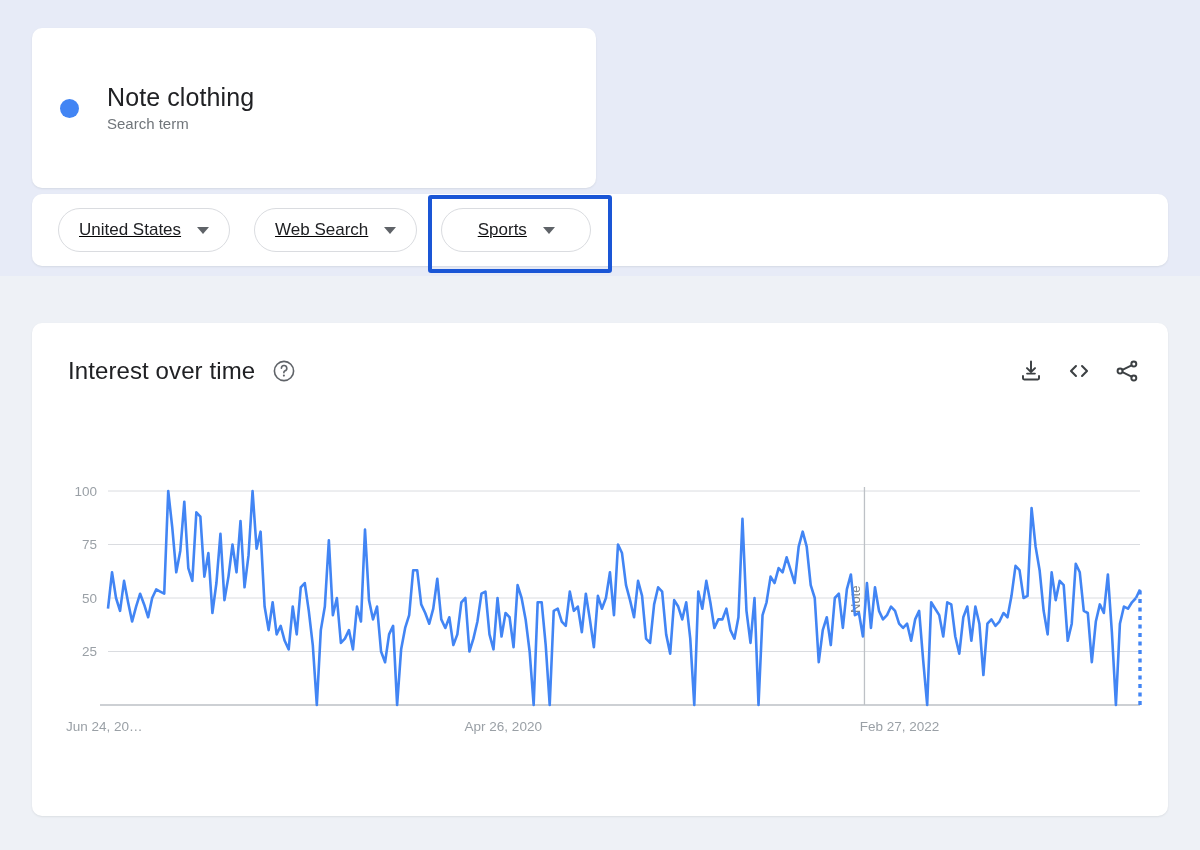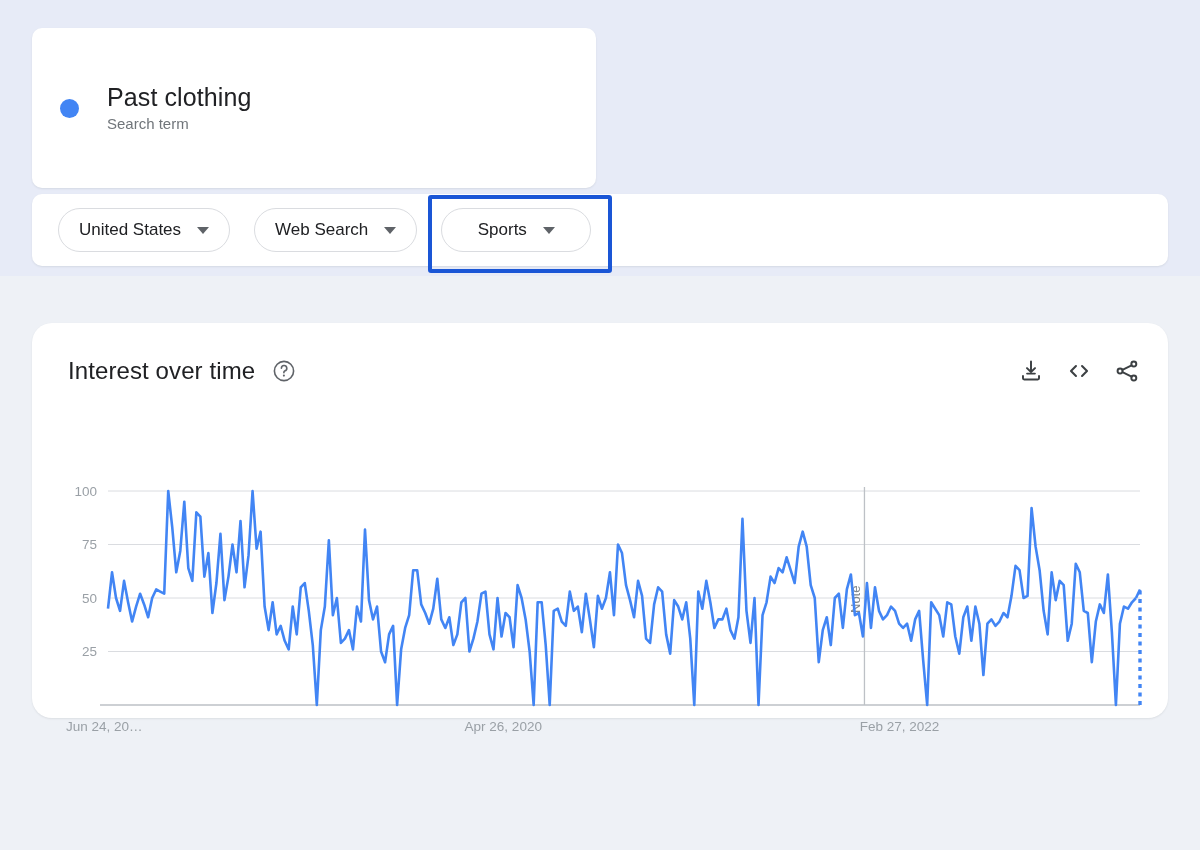--- a/index.html
+++ b/index.html
@@ -44,20 +44,21 @@
   .plus-icon { width: 24px; height: 24px; flex: none; }
   .compare-label { font-size: 23px; color: #3c4043; letter-spacing: .1px; }
 
   
   .filter-bar {
     position: absolute; left: 32px; top: 194px;
     width: 1136px; height: 72px;
     background: #ffffff; border-radius: 10px;
     display: flex; align-items: center; padding-left: 26px; gap: 24px;
     box-shadow: 0 1px 2px rgba(60,64,67,.10);
+    text-decoration: underline;
   }
   .chip-wrap { position: relative; display: inline-flex; }
   .chip {
     height: 44px; min-width: 150px; padding: 0 20px;
     border: 1px solid #dadce0; border-radius: 22px; background: #fff;
     display: flex; align-items: center; justify-content: center; gap: 16px;
     font-size: 17px; color: #202124; cursor: pointer; white-space: nowrap;
   }
   .chip .caret {
     width: 0; height: 0; border-left: 6px solid transparent;
@@ -65,22 +66,22 @@
   }
   .chip-wrap.focused::after {
     content: ""; position: absolute; left: -13px; top: -13px;
     width: calc(100% + 26px); height: calc(100% + 26px);
     border: 4px solid #1a56d6; border-radius: 3px; pointer-events: none;
   }
 
   
   .chart-card {
     position: absolute; left: 32px; top: 323px;
-    width: 1136px; height: 395px;
-    background: #ffffff; border-radius: 20px;
+    width: 1136px; height: 493px;
+    background: #ffffff; border-radius: 10px;
     box-shadow: 0 1px 2px rgba(60,64,67,.10);
   }
   .chart-head {
     position: absolute; left: 36px; top: 34px; right: 28px;
     display: flex; align-items: center; justify-content: space-between;
   }
   .chart-title-group { display: flex; align-items: center; gap: 17px; }
   .chart-title { font-size: 24px; color: #202124; letter-spacing: .1px; }
   .help-icon { width: 24px; height: 24px; cursor: pointer; }
   .head-actions { display: flex; align-items: center; gap: 22px; }
@@ -104,21 +105,21 @@
 </head>
 <body>
 
 <div id="page">
   <div class="top-band"></div>
 
   <div class="query-row">
     <div class="term-card">
       <span class="term-dot"></span>
       <span class="term-texts">
-        <span class="term-title">Past clothing</span>
+        <span class="term-title">Note clothing</span>
         <span class="term-sub">Search term</span>
       </span>
     </div>
   </div>
 
   <div class="filter-bar">
     <span class="chip-wrap">
       <span class="chip">
         <span>United States</span>
         <span class="caret"></span>

